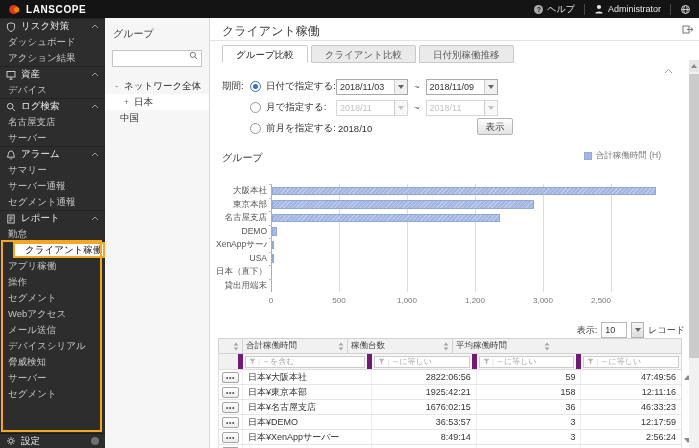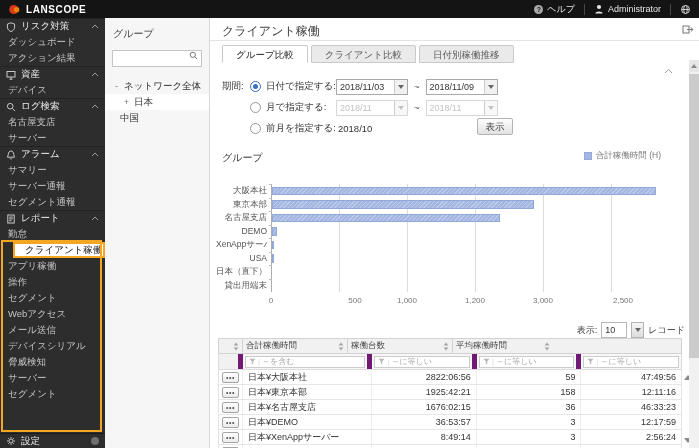--- a/index.html
+++ b/index.html
@@ -393,25 +393,25 @@
             <div class="bar" style="width:2px;background-color:#a3b7e2"></div>
           </div>
           <div class="bar-row">
             <div class="bar" style="width:2.04px;background-color:#a3b7e2"></div>
           </div>
           <div class="bar-row"></div>
           <div class="bar-row"></div>
         </div>
       <div class="xticks" id="chart-xticks">
           <span class="xtick" style="left:0px">0</span>
-          <span class="xtick" style="left:84px">500</span>
+          <span class="xtick" style="left:68px">500</span>
           <span class="xtick" style="left:136px">1,000</span>
           <span class="xtick" style="left:204px">1,200</span>
           <span class="xtick" style="left:272px">3,000</span>
-          <span class="xtick" style="left:352px">2,500</span>
+          <span class="xtick" style="left:330px">2,500</span>
         </div>
     </div>
 
     <div class="records">
       <span>表示:</span>
       <input class="rec-input" type="text" value="10" style="">
       <span class="rec-dd">
           <span class="tri-down"></span>
         </span>
       <span>レコード</span>

